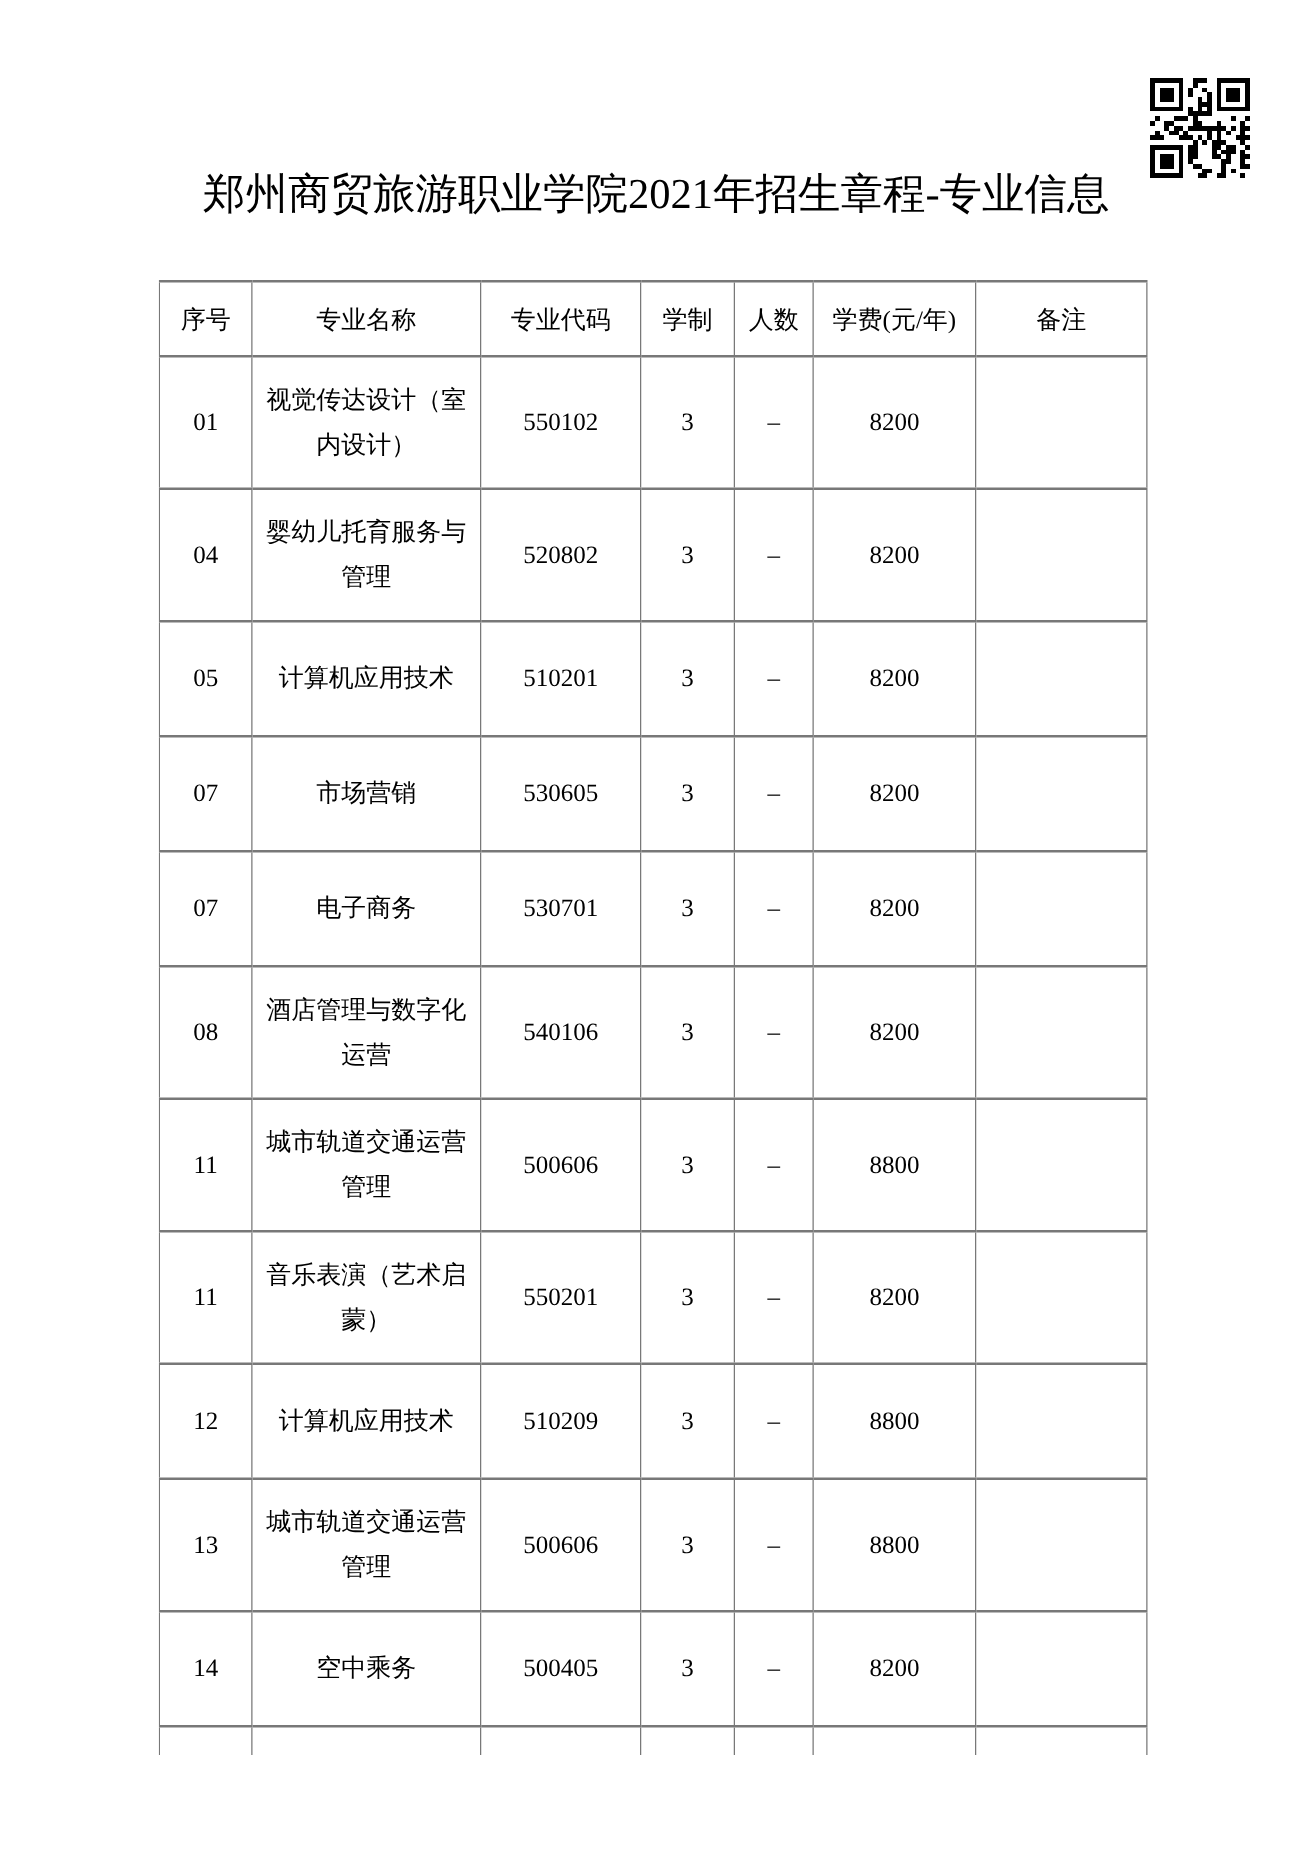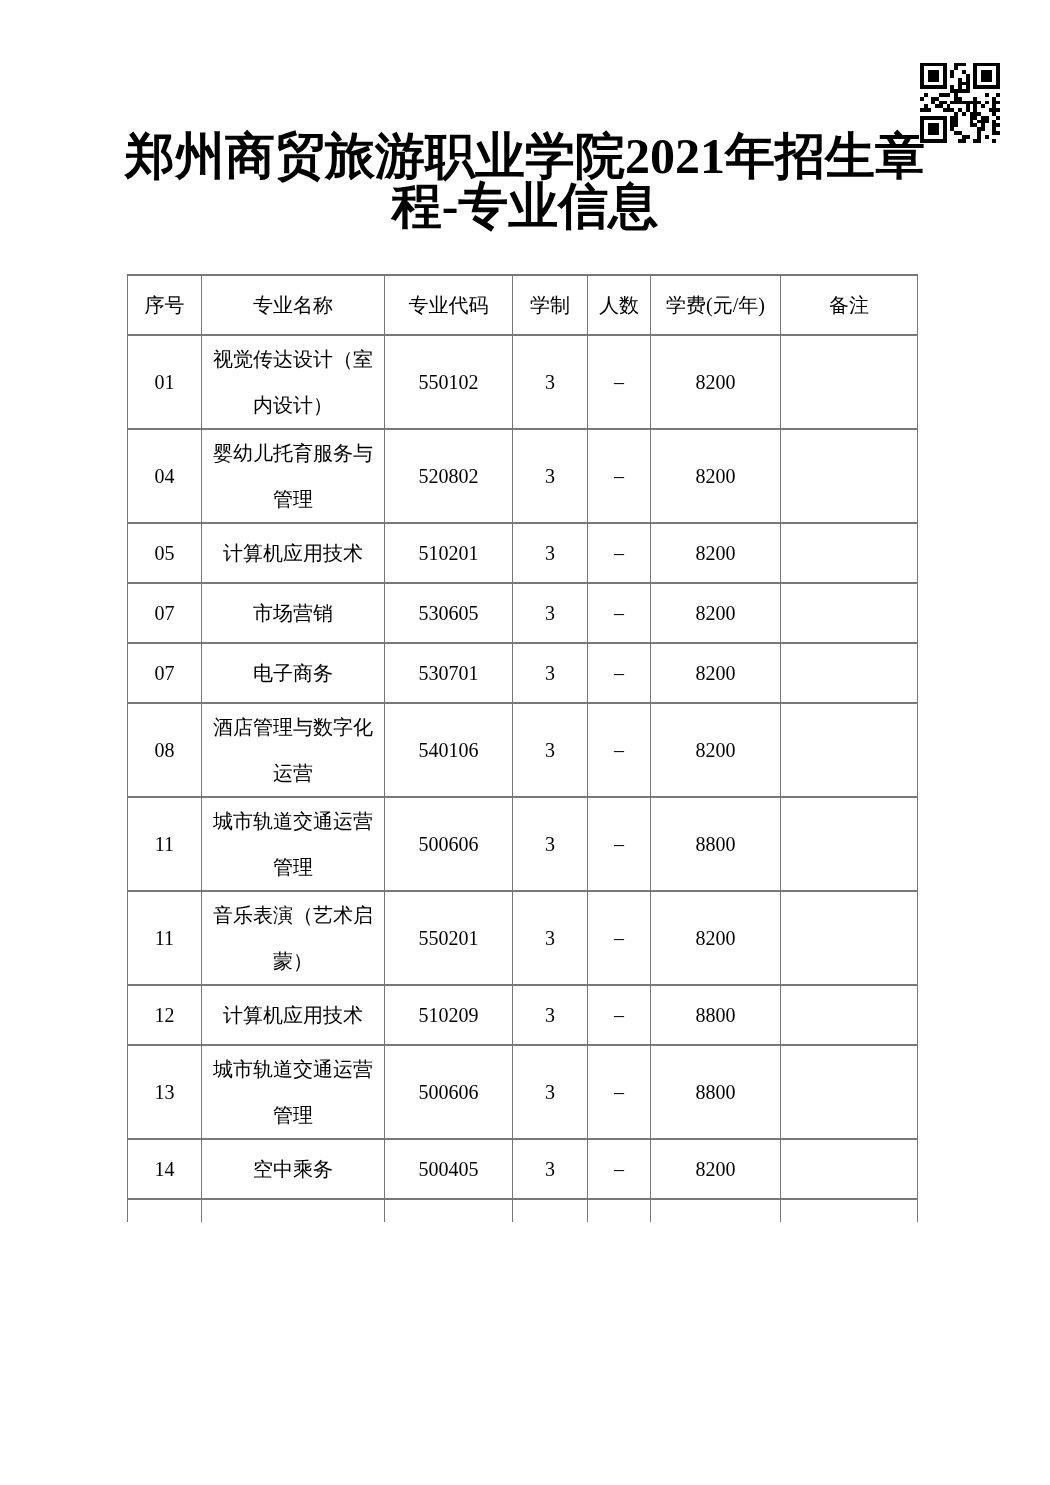--- a/index.html
+++ b/index.html
@@ -6,21 +6,21 @@
   body{
     width:1050px;height:1485px;background:#ffffff;position:relative;overflow:hidden;
     font-family:"Liberation Serif","DejaVu Serif",serif;color:#000;
   }
   .qr{
     position:absolute;left:920px;top:62px;width:80px;height:81px;
   }
   .qr svg{width:100%;height:100%;display:block;}
   h1.title{
     margin:131px auto 0 auto;width:860px;
-    font-size:50px;line-height:50px;font-weight:700;
+    font-size:34px;line-height:50px;font-weight:400;
     text-align:center;letter-spacing:0px;
   }
   .table-wrap{
     margin:10px 0 0 127px;width:792px;overflow:hidden;
   }
   table.majors{
     border-collapse:collapse;table-layout:fixed;width:790px;
     font-size:20px;
     margin-top:33px;
   }
@@ -31,21 +31,21 @@
   table.majors col.c4{width:63px;}
   table.majors col.c5{width:130px;}
   table.majors col.c6{width:137px;}
   table.majors th, table.majors td{
     border:1px solid #787878;
     border-top-width:2px;border-bottom-width:2px;
     text-align:center;vertical-align:middle;
     font-weight:400;padding:0 8px;
     height:58px;overflow:hidden;
   }
-  table.majors td.name{line-height:46px;padding:0 9px;}
+  table.majors td.name{line-height:36px;padding:16px 9px;}
   table.majors tr.partial td{height:22px;border-bottom:none;}
 </style>
 </head>
 <body>
 
 <div class="qr">
   <svg id="qr-svg" viewBox="0 0 21 21" shape-rendering="crispEdges" xmlns="http://www.w3.org/2000/svg">
       <rect x="0" y="0" width="1" height="1" fill="#000"></rect>
       <rect x="1" y="0" width="1" height="1" fill="#000"></rect>
       <rect x="2" y="0" width="1" height="1" fill="#000"></rect>

